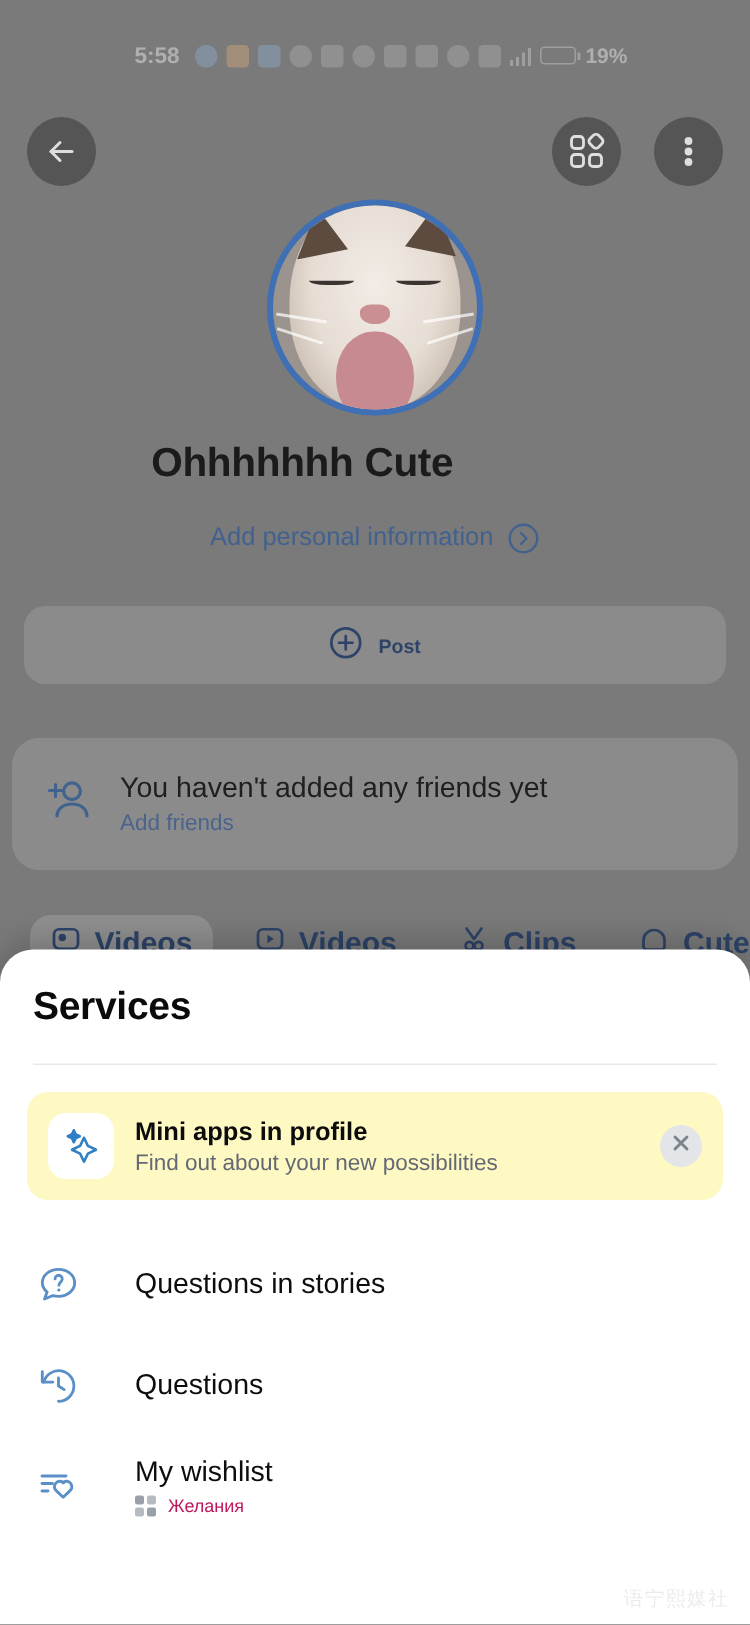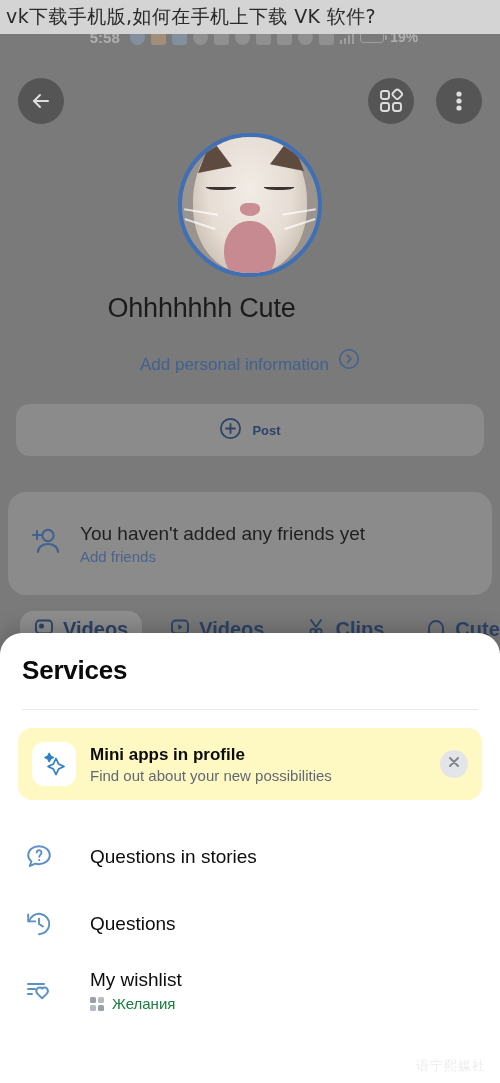--- a/index.html
+++ b/index.html
@@ -114,42 +114,42 @@
   .cat-tongue {
     position: absolute; left: 50%; top: 84px; transform: translateX(-50%);
     width: 52px; height: 62px; background: #c68a90;
     border-radius: 48% 48% 50% 50%;
   }
   .whisker { position: absolute; height: 2px; background: rgba(255,255,255,.7); }
 
   
   .pname {
     position: absolute; top: 293px; left: 0; width: 403px;
-    text-align: center; font-size: 27px; font-weight: normal;
+    text-align: center; font-size: 27px; font-weight: bold;
     color: #1b1b1b; z-index: 13; letter-spacing: -.2px;
   }
   .plink {
     position: absolute; top: 348px; left: 0; width: 500px;
-    display: flex; align-items: flex-end; justify-content: center; gap: 9px;
+    display: flex; align-items: flex-start; justify-content: center; gap: 9px;
     z-index: 13; cursor: pointer;
   }
   .plink span { font-size: 17px; color: #42618f; }
 
   
   .post-card {
     position: absolute; top: 404px; left: 16px; width: 468px; height: 52px;
     background: rgba(255,255,255,.13); border-radius: 14px;
     display: flex; align-items: center; justify-content: center; gap: 10px;
     z-index: 13; cursor: pointer;
   }
   .post-card span { font-size: 13px; font-weight: bold; color: #2d4368; }
 
   
   .friends-card {
-    position: absolute; top: 492px; left: 8px; width: 484px; height: 103px;
+    position: absolute; top: 492px; left: 8px; width: 484px; height: 88px;
     background: rgba(255,255,255,.13); border-radius: 18px;
     display: flex; align-items: center; gap: 16px; padding: 0 18px;
     z-index: 13; cursor: pointer;
   }
   .friends-txt { display: flex; flex-direction: column; gap: 3px; }
   .friends-title { font-size: 19px; color: #1f1f1f; }
   .friends-sub { font-size: 15px; color: #4b6party; color: #4a648c; }
 
   
   .tabs {
@@ -201,21 +201,21 @@
   }
 
   .srv-list { position: absolute; top: 190px; left: 0; width: 500px; }
   .srv-row {
     display: flex; align-items: center; gap: 34px;
     height: 67px; padding: 0 22px; cursor: pointer;
   }
   .srv-ico { width: 34px; display: flex; align-items: center; justify-content: center; flex: 0 0 auto; }
   .srv-txt { display: flex; flex-direction: column; gap: 4px; }
   .srv-label { font-size: 19px; color: #0d0d0d; }
-  .srv-sub { display: flex; align-items: center; gap: 8px; font-size: 15px; color: #15803d; }
+  .srv-sub { display: flex; align-items: center; gap: 8px; font-size: 12px; color: #be185d; }
   .mini-grid {
     width: 14px; height: 14px; display: grid;
     grid-template-columns: 6px 6px; grid-template-rows: 6px 6px; gap: 2px;
   }
   .mini-grid i { display: block; background: #9aa0a8; border-radius: 1.5px; }
   .mini-grid i:nth-child(2) { background: #b6bbc2; }
   .mini-grid i:nth-child(3) { background: #b6bbc2; }
 
   
   .watermark {
@@ -446,19 +446,16 @@
                 <i></i>
               </span>
             <span>Желания</span>
           </span>
         </span>
       </div>
 
     </div>
   </div>
 
-  <div class="title-banner">
-    <span>vk下载手机版,如何在手机上下载 VK 软件?</span>
-  </div>
 
   <div class="watermark">语宁熙媒社</div>
 
 </div>
 
 </body></html>

